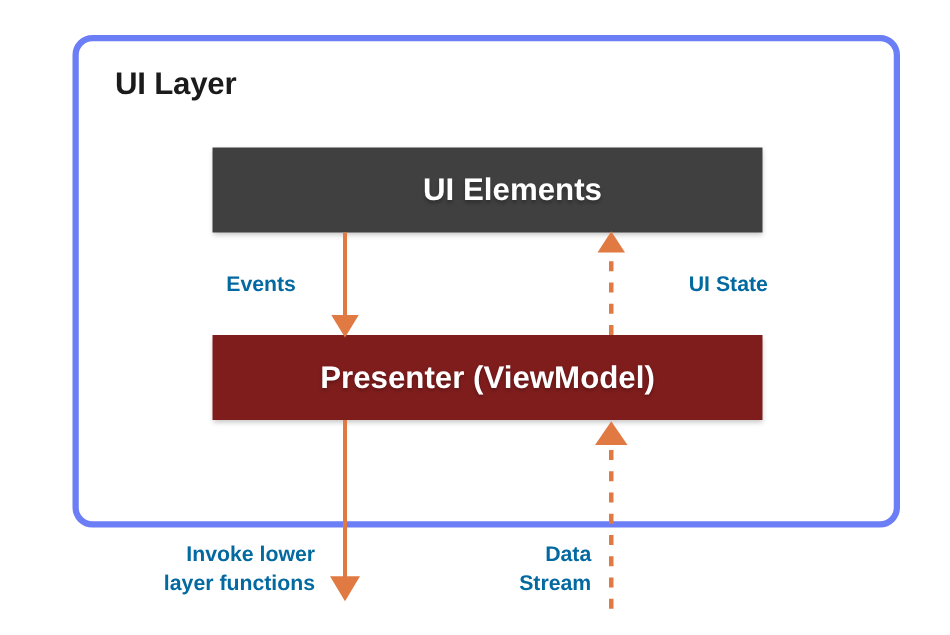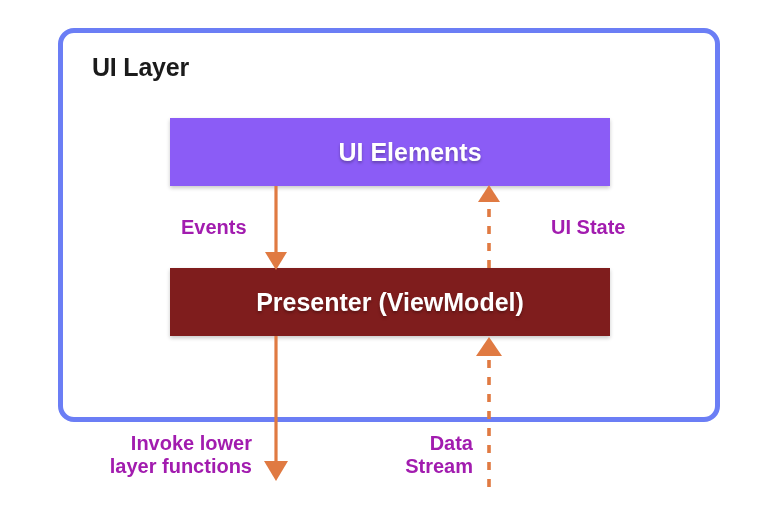--- a/index.html
+++ b/index.html
@@ -62,21 +62,21 @@
     color: #ffffff;
     text-shadow: 0 2px 3px rgba(0,0,0,0.28);
     white-space: nowrap;
   }
 
   .node-ui-elements {
     left: 170px;
     top: 118px;
     width: 440px;
     height: 68px;
-    background: #8b5cf6;
+    background: #404040;
     padding-left: 40px;
   }
 
   .node-presenter {
     left: 170px;
     top: 268px;
     width: 440px;
     height: 68px;
     background: #7f1d1d;
   }
@@ -86,22 +86,22 @@
     position: absolute;
     left: 0; top: 0;
     width: 760px;
     height: 508px;
     pointer-events: none;
   }
 
   
   .edge-label {
     position: absolute;
-    color: #a21caf;
-    font-size: 20px;
+    color: #0369a1;
+    font-size: 17px;
     font-weight: bold;
     line-height: 23px;
     white-space: pre-line;
   }
   .lbl-events     { left: 181px; top: 216px; }
   .lbl-ui-state   { left: 511px; top: 216px; margin-left: 40px; }
   .lbl-invoke     { left: 92px;  top: 432px; width: 160px; text-align: right; }
   .lbl-data       { left: 353px; top: 432px; width: 120px; text-align: right; }
 </style>
 </head>

